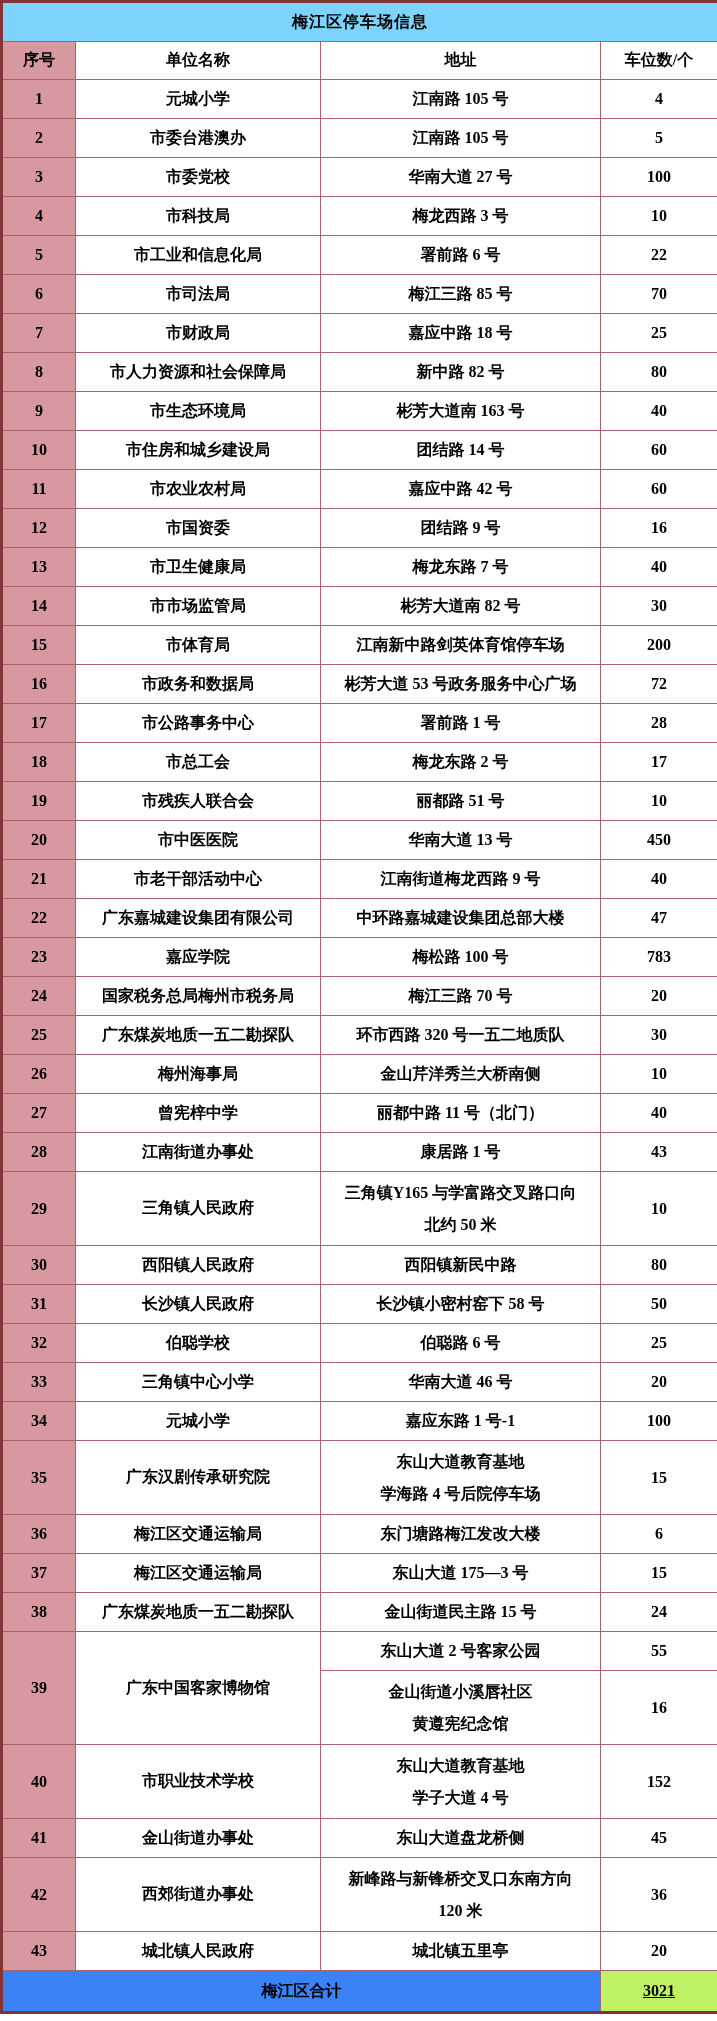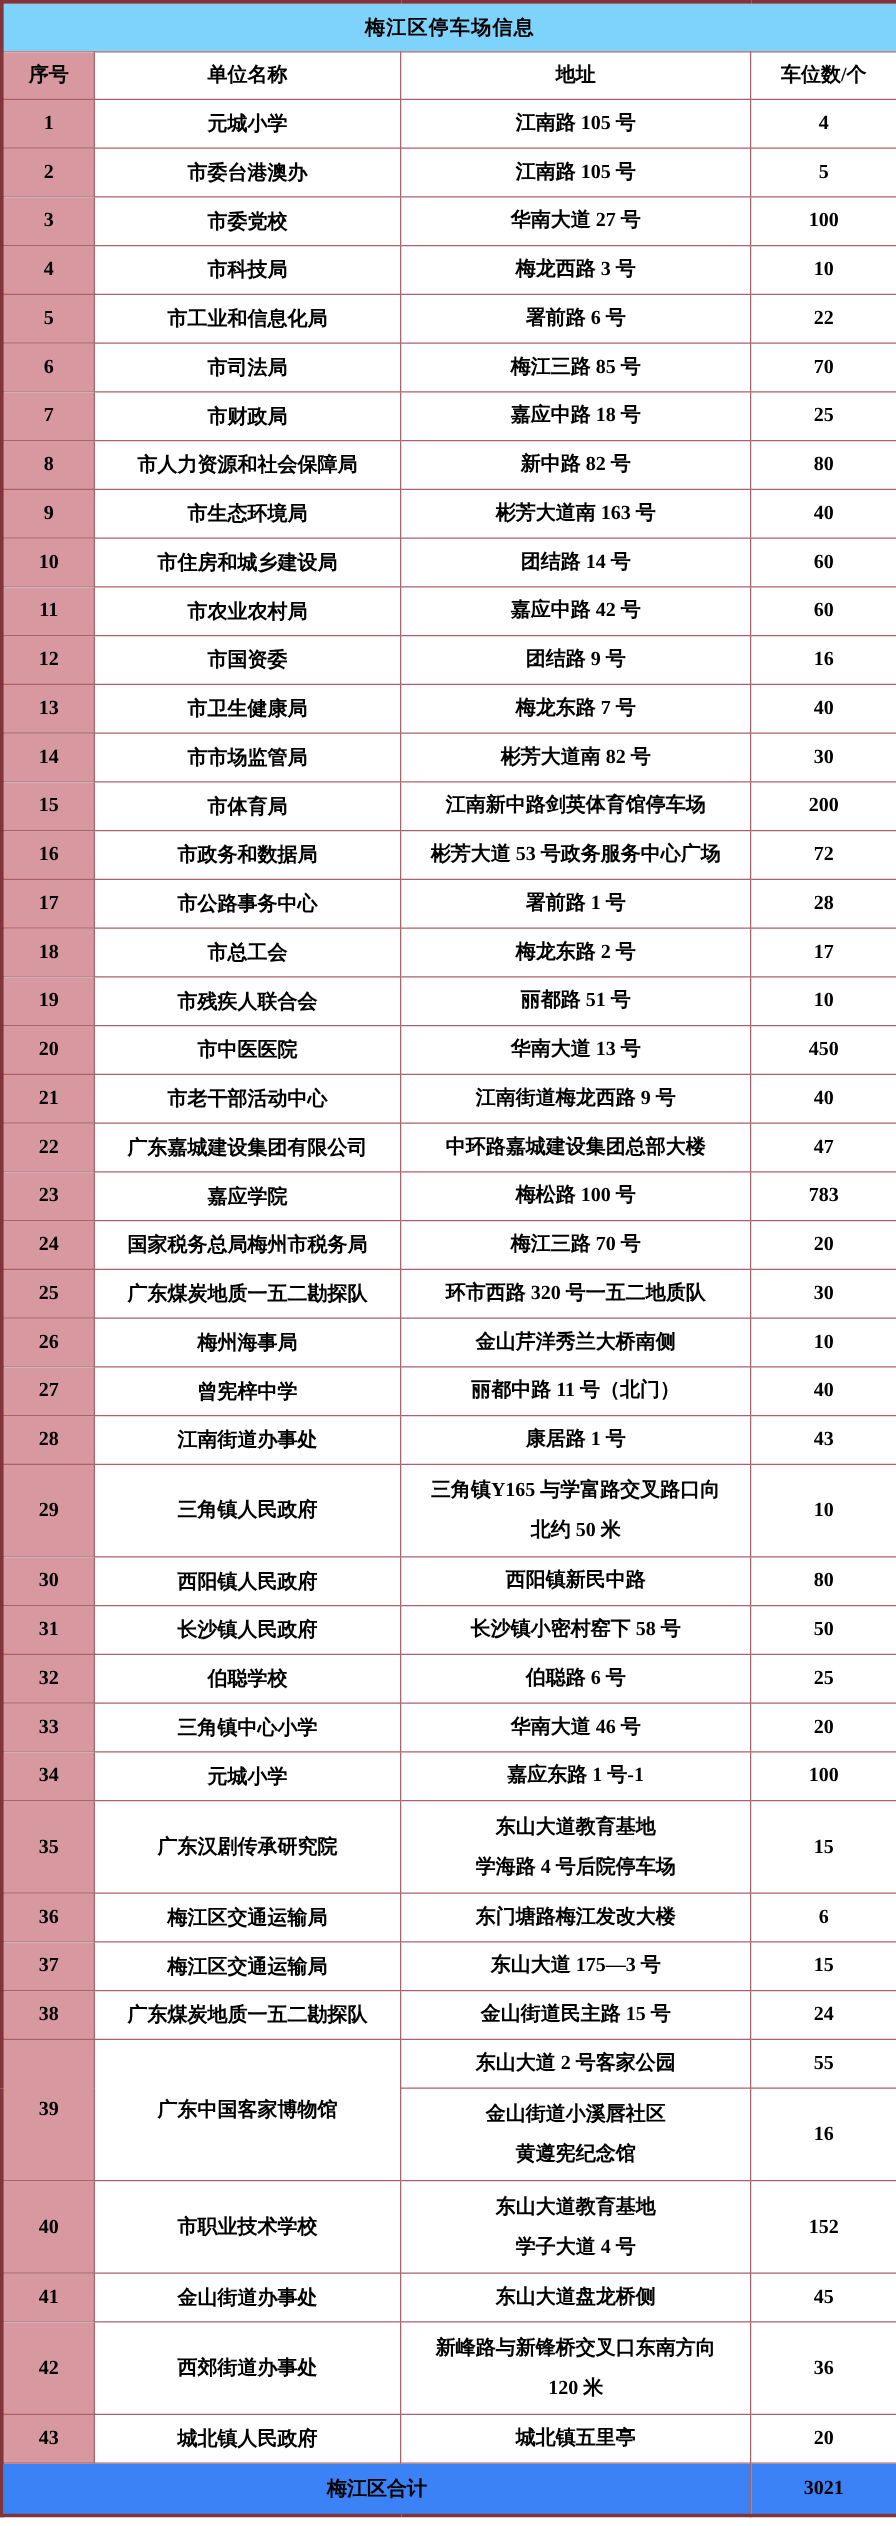--- a/index.html
+++ b/index.html
@@ -30,21 +30,21 @@
   .header-row { height: 38px; }
   .header-no { background: #d8989f; }
   .header-name, .header-addr, .header-count { background: #ffffff; }
   .row { height: 39px; }
   .row.tall { height: 74px; }
   .no-cell { background: #d8989f; }
   .name-cell, .addr-cell, .count-cell { background: #ffffff; }
   .addr-cell { white-space: pre-line; line-height: 2.0; margin-left: 48px; }
   .footer-row { height: 42px; }
   .footer-label { background: #3b82f6; font-size: 17px; }
-  .footer-total { background: #3b82f6; }
+  .footer-total { background: #bef264; text-decoration: underline; }
 </style>
 </head>
 <body>
 
 <table class="parking">
   <colgroup>
     <col style="width:74px">
     <col style="width:245px">
     <col style="width:280px">
     <col style="width:118px">

